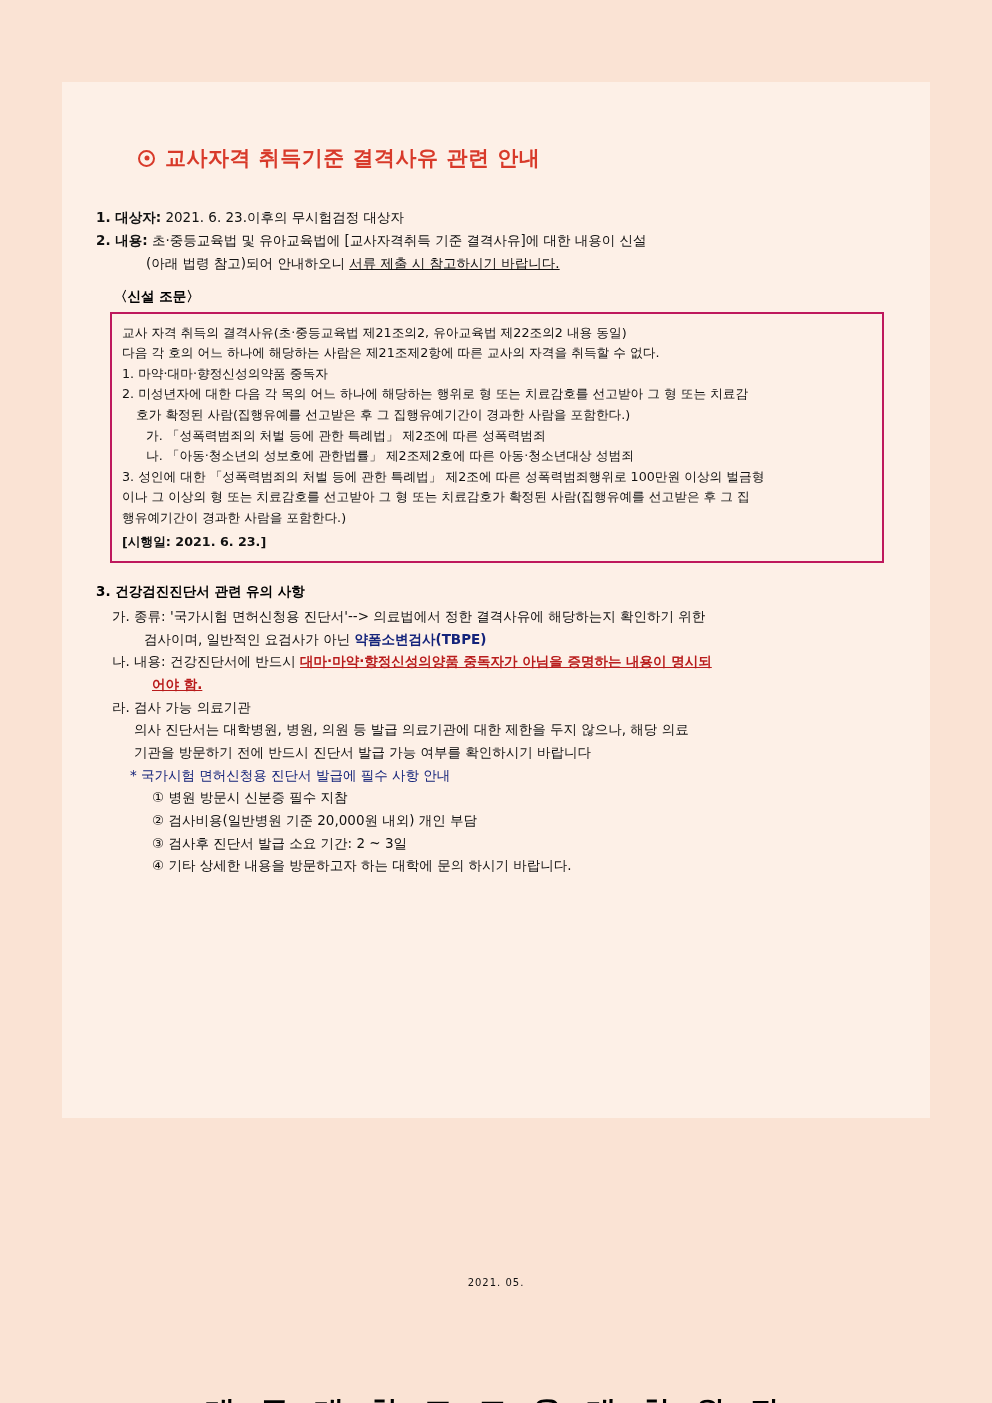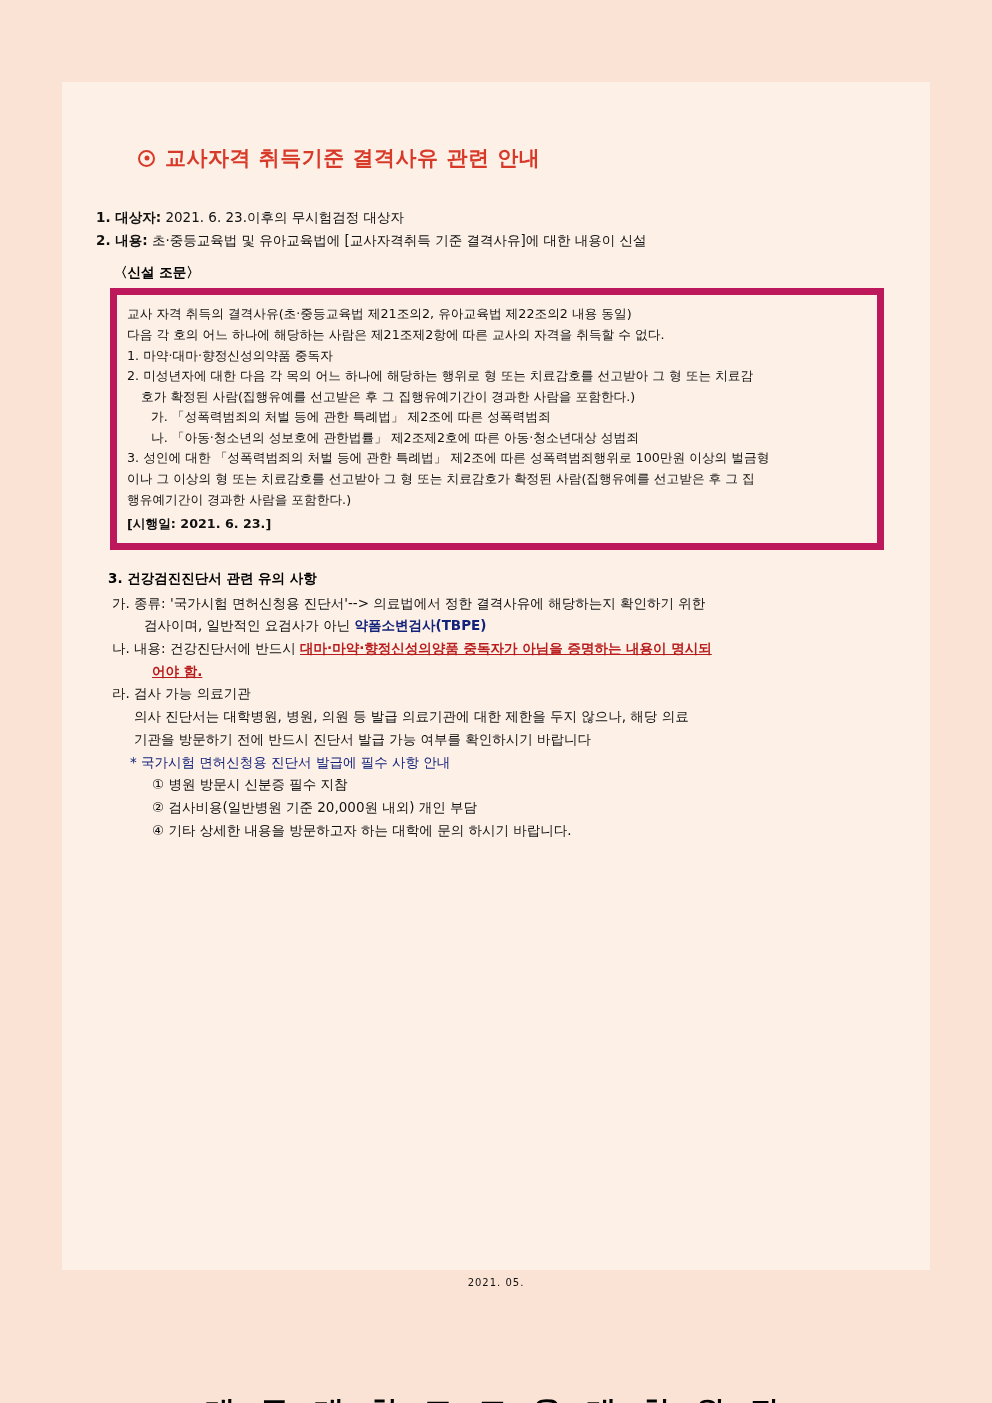--- a/index.html
+++ b/index.html
@@ -11,21 +11,21 @@
     height: 1403px;
     background: #fae3d4;
     font-family: "DejaVu Sans", "Liberation Sans", sans-serif;
     overflow: hidden;
   }
   .page {
     position: absolute;
     left: 62px;
     top: 82px;
     width: 868px;
-    height: 1188px;
+    height: 1036px;
     background: #fdf0e7;
     box-sizing: border-box;
     padding: 0;
   }
   .inner {
     position: relative;
     width: 100%;
     height: 100%;
     padding: 0 28px;
     box-sizing: border-box;
@@ -81,32 +81,32 @@
   .article-head {
     margin-top: 12px;
     margin-left: 24px;
     font-size: 13.5px;
     font-weight: bold;
   }
   .law-box {
     margin-top: 6px;
     margin-left: 20px;
     margin-right: 18px;
-    border: 7px solid #be185d;
+    border: 2px solid #be185d;
     padding: 9px 10px 8px 10px;
     font-size: 12.7px;
     line-height: 1.62;
     color: #111;
   }
   .law-box .lb-line { white-space: pre-wrap; }
   .law-box .ind1 { padding-left: 14px; }
   .law-box .ind2 { padding-left: 24px; }
   .section3 {
     margin-top: 20px;
-    margin-left: 18px;
+    margin-left: 6px;
     font-size: 13.5px;
     font-weight: bold;
   }
   .s3-body {
     margin-top: 4px;
     font-size: 13.5px;
     line-height: 1.68;
     color: #111;
   }
   .s3-body .i-a { margin-left: 22px; white-space: pre-wrap; }
@@ -156,20 +156,21 @@
   <div class="inner">
 
     <div class="doc-title">
       <span class="bullet-ring"></span>
       <span>교사자격 취득기준 결격사유 관련 안내</span>
     </div>
 
     <div class="body-text">
       <div class="ln lvl1"><span class="b">1. 대상자:</span> <span>2021. 6. 23.이후의 무시험검정 대상자</span></div>
       <div class="ln lvl1"><span class="b">2. 내용:</span> <span>초·중등교육법 및 유아교육법에 [교사자격취득 기준 결격사유]에 대한 내용이 신설</span></div>
+      <div class="ln lvl2"><span>(아래 법령 참고)되어 안내하오니 </span><span class="u">서류 제출 시 참고하시기 바랍니다.</span></div>
     </div>
 
     <div class="article-head">〈신설 조문〉</div>
 
     <div class="law-box">
       <div class="lb-line">교사 자격 취득의 결격사유(초·중등교육법 제21조의2, 유아교육법 제22조의2 내용 동일)</div>
       <div class="lb-line">다음 각 호의 어느 하나에 해당하는 사람은 제21조제2항에 따른 교사의 자격을 취득할 수 없다.</div>
       <div class="lb-line">1. 마약·대마·향정신성의약품 중독자</div>
       <div class="lb-line">2. 미성년자에 대한 다음 각 목의 어느 하나에 해당하는 행위로 형 또는 치료감호를 선고받아 그 형 또는 치료감</div>
       <div class="lb-line ind1">호가 확정된 사람(집행유예를 선고받은 후 그 집행유예기간이 경과한 사람을 포함한다.)</div>
@@ -187,20 +188,21 @@
       <div class="i-a"><span>가. 종류:</span> <span>'국가시험 면허신청용 진단서'--&gt; 의료법에서 정한 결격사유에 해당하는지 확인하기 위한</span></div>
       <div class="i-b"><span>검사이며, 일반적인 요검사가 아닌 </span><span class="navy-bold">약폼소변검사(TBPE)</span></div>
       <div class="i-a"><span>나. 내용:</span> <span>건강진단서에 반드시 </span><span class="navy-bold-u">대마·마약·향정신성의양품 중독자가 아님을 증명하는 내용이 명시되</span></div>
       <div class="i-e"><span class="navy-bold-u">어야 함.</span></div>
       <div class="i-a">라. 검사 가능 의료기관</div>
       <div class="i-c">의사 진단서는 대학병원, 병원, 의원 등 발급 의료기관에 대한 제한을 두지 않으나, 해당 의료</div>
       <div class="i-c">기관을 방문하기 전에 반드시 진단서 발급 가능 여부를 확인하시기 바랍니다</div>
       <div class="i-d star-note">* 국가시험 면허신청용 진단서 발급에 필수 사항 안내</div>
       <div class="i-e">① 병원 방문시 신분증 필수 지참</div>
       <div class="i-e">② 검사비용(일반병원 기준 20,000원 내외) 개인 부담</div>
+      <div class="i-e">③ 검사후 진단서 발급 소요 기간: 2 ~ 3일</div>
       <div class="i-e">④ 기타 상세한 내용을 방문하고자 하는 대학에 문의 하시기 바랍니다.</div>
     </div>
 
     <div class="footer-date">2021. 05.</div>
     <div class="footer-org">대 구 대 학 교   교 육 대 학 원 장</div>
 
   </div>
 </div>
 
 </body></html>

